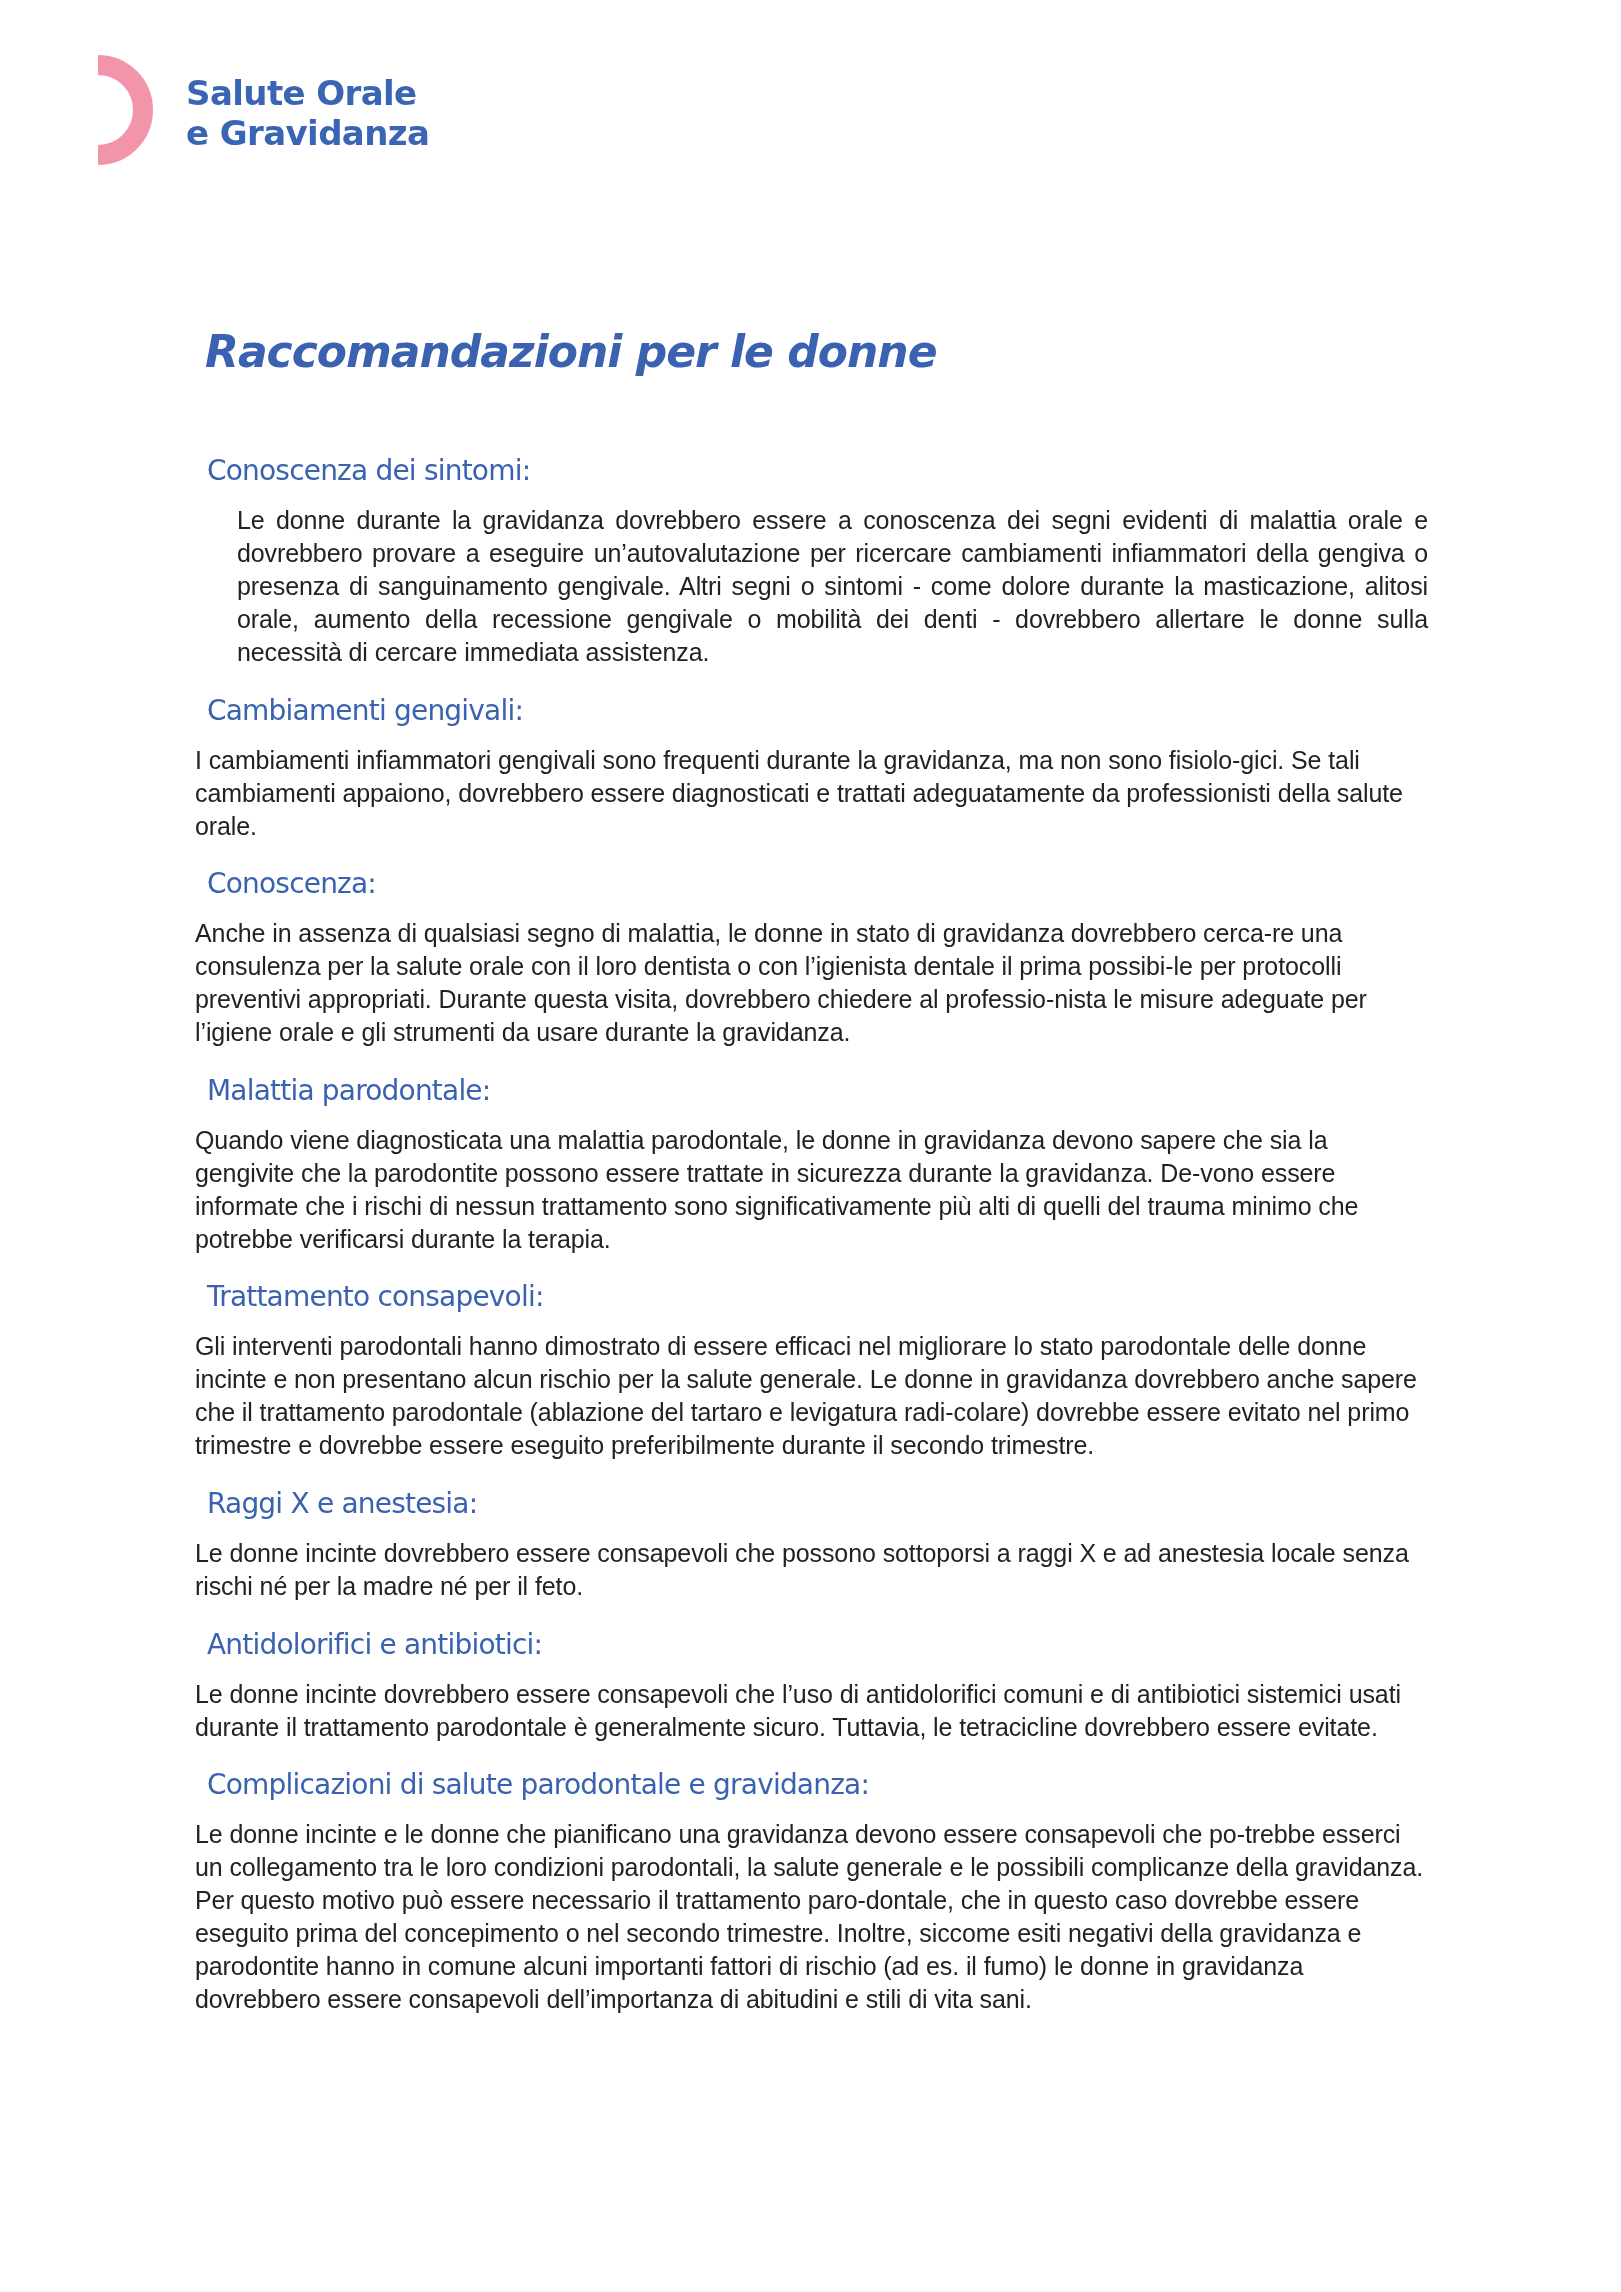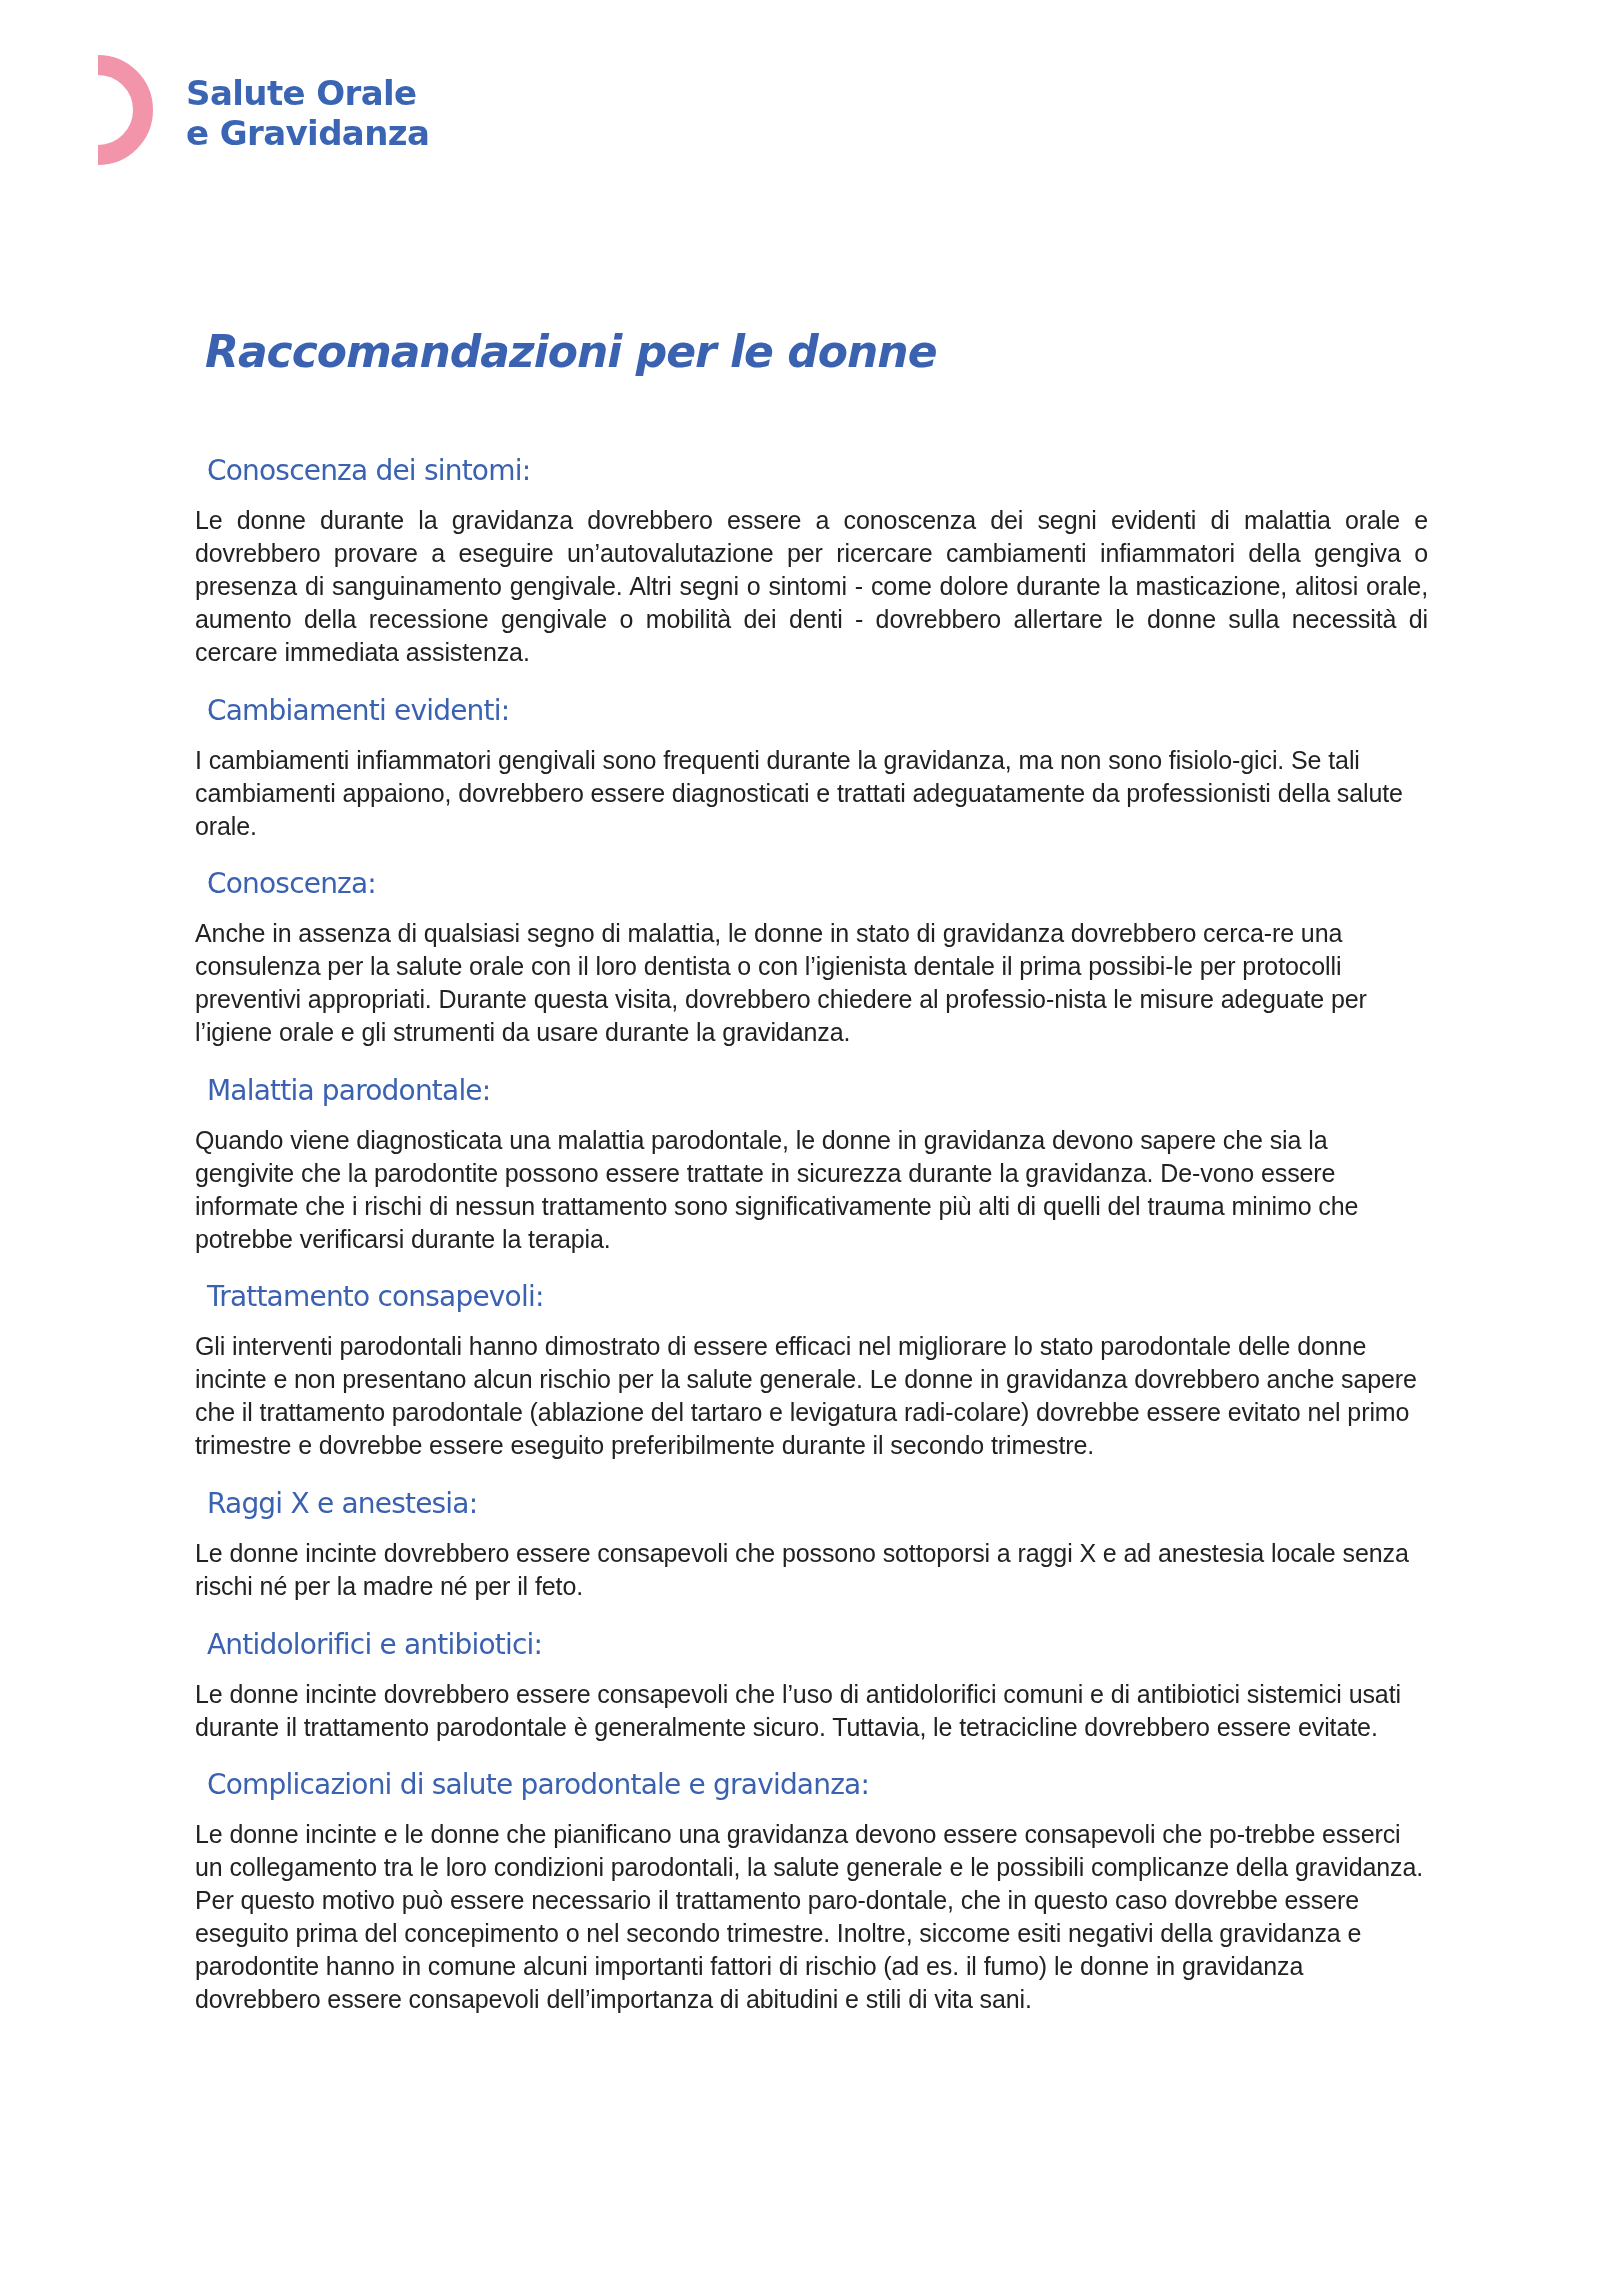--- a/index.html
+++ b/index.html
@@ -14,21 +14,21 @@
                font-size: 34px; line-height: 40px; letter-spacing: -0.6px; }
   .page-title { position: absolute; left: 195px; top: 316px; margin: 10px;
                 color: #3a62b0; font-family: "DejaVu Sans", sans-serif;
                 font-style: italic; font-weight: bold; font-size: 44px; letter-spacing: -1px; }
   .content { position: absolute; left: 195px; top: 437px; width: 1233px; }
   .section { margin: 0; }
   .section h2 { margin: 12px; color: #3a62b0; font-family: "DejaVu Sans", sans-serif;
                 font-weight: normal; font-size: 28px; line-height: 43px; letter-spacing: -0.8px; }
   .section p { margin: 5.9px 0 0 0; color: #222222; font-family: "Liberation Sans", sans-serif;
                font-size: 25px; line-height: 33px; letter-spacing: -0.1px; }
-  .section p.justify { text-align: justify; }
+  .section p.justify { text-align: justify; margin-left: 42px; }
   .s1 { margin-top: 0; }
   .s2 { margin-top: 19.6px; }
   .s3 { margin-top: 19.6px; }
   .s4 { margin-top: 19.6px; }
   .s5 { margin-top: 19.6px; }
   .s6 { margin-top: 19.6px; }
   .s7 { margin-top: 19.6px; }
   .s8 { margin-top: 19.6px; }
 </style>
 </head>
@@ -43,21 +43,21 @@
 </div>
 
 <h1 class="page-title">Raccomandazioni per le donne</h1>
 
 <div class="content">
   <section class="section s1">
     <h2>Conoscenza dei sintomi:</h2>
     <p class="justify">Le donne durante la gravidanza dovrebbero essere a conoscenza dei segni evidenti di malattia orale e dovrebbero provare a eseguire un’autovalutazione per ricercare cambiamenti infiammatori della gengiva o presenza di sanguinamento gengivale.  Altri segni o sintomi - come dolore durante la masticazione, alitosi orale, aumento della recessione gengivale o mobilità dei denti - dovrebbero allertare le donne sulla necessità di cercare immediata assistenza.</p>
   </section>
   <section class="section s2">
-    <h2>Cambiamenti evidenti:</h2>
+    <h2>Cambiamenti gengivali:</h2>
     <p>I cambiamenti infiammatori gengivali sono frequenti durante la gravidanza, ma non sono fisiolo-gici.  Se tali cambiamenti appaiono, dovrebbero essere diagnosticati e trattati adeguatamente da professionisti della salute orale.</p>
   </section>
   <section class="section s3">
     <h2>Conoscenza:</h2>
     <p>Anche in assenza di qualsiasi segno di malattia, le donne in stato di gravidanza dovrebbero cerca-re una consulenza per la salute orale con il loro dentista o con l’igienista dentale  il prima possibi-le per protocolli preventivi appropriati. Durante questa visita, dovrebbero chiedere al professio-nista le misure adeguate per l’igiene orale e gli strumenti da usare durante la gravidanza.</p>
   </section>
   <section class="section s4">
     <h2>Malattia parodontale:</h2>
     <p>Quando viene diagnosticata una malattia parodontale, le donne in gravidanza devono sapere che sia la gengivite che la parodontite possono essere trattate in sicurezza durante la gravidanza. De-vono essere informate che i rischi di nessun trattamento sono significativamente più alti di quelli del trauma minimo che potrebbe verificarsi durante la terapia.</p>
   </section>

